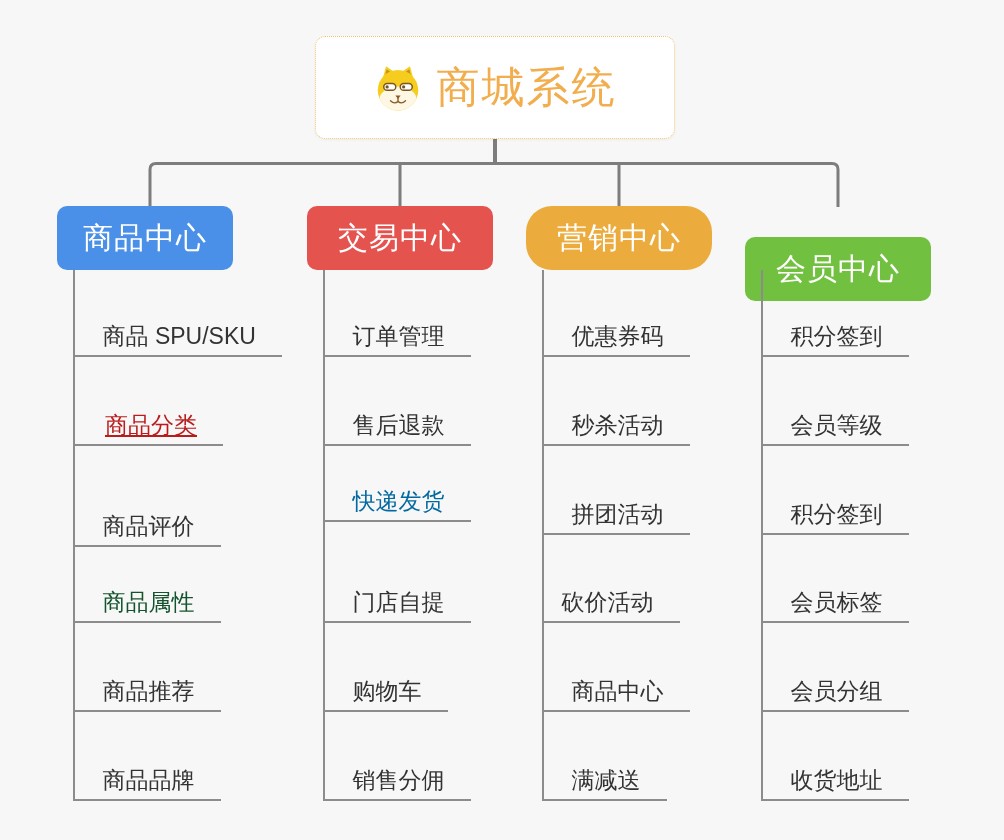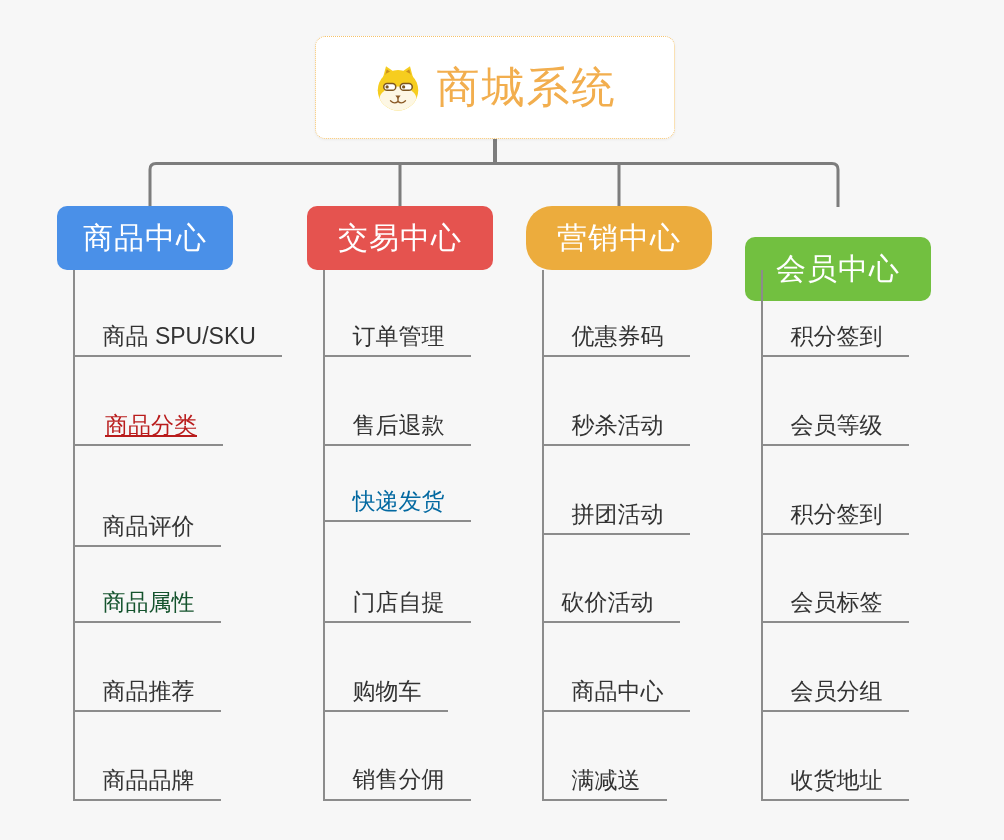--- a/index.html
+++ b/index.html
@@ -72,21 +72,21 @@
       <div class="leaf" style="left: 72.5px; top: 765px; color: rgb(51, 51, 51); border-bottom-color: rgb(140, 140, 140);">商品品牌</div>
       <div class="branch-header" style="left: 307px; top: 206px; width: 186px; height: 64px; background: rgb(229, 83, 79);">
         <span class="branch-label" style="color: rgb(255, 255, 255);">交易中心</span>
       </div>
       <div class="spine" style="left: 322.5px; top: 270px; height: 531px; background: rgb(140, 140, 140);"></div>
       <div class="leaf" style="left: 322.5px; top: 321px; color: rgb(51, 51, 51); border-bottom-color: rgb(140, 140, 140);">订单管理</div>
       <div class="leaf" style="left: 322.5px; top: 410px; color: rgb(51, 51, 51); border-bottom-color: rgb(140, 140, 140); text-align: right;">售后退款</div>
       <div class="leaf" style="left: 322.5px; top: 486px; color: #0369a1; border-bottom-color: rgb(140, 140, 140);">快递发货</div>
       <div class="leaf" style="left: 322.5px; top: 587px; color: rgb(51, 51, 51); border-bottom-color: rgb(140, 140, 140);">门店自提</div>
       <div class="leaf" style="left: 322.5px; top: 676px; color: rgb(51, 51, 51); border-bottom-color: rgb(140, 140, 140);">购物车</div>
-      <div class="leaf" style="left: 322.5px; top: 765px; color: rgb(51, 51, 51); border-bottom-color: rgb(140, 140, 140); font-family: Liberation Serif, serif;">销售分佣</div>
+      <div class="leaf" style="left: 322.5px; top: 765px; color: rgb(51, 51, 51); border-bottom-color: rgb(140, 140, 140);">销售分佣</div>
       <div class="branch-header" style="left: 526px; top: 206px; width: 186px; height: 64px; background: rgb(236, 172, 61); border-radius: 26px;">
         <span class="branch-label" style="color: rgb(255, 255, 255);">营销中心</span>
       </div>
       <div class="spine" style="left: 541.5px; top: 270px; height: 531px; background: rgb(140, 140, 140);"></div>
       <div class="leaf" style="left: 541.5px; top: 321px; color: rgb(51, 51, 51); border-bottom-color: rgb(140, 140, 140);">优惠券码</div>
       <div class="leaf" style="left: 541.5px; top: 410px; color: rgb(51, 51, 51); border-bottom-color: rgb(140, 140, 140);">秒杀活动</div>
       <div class="leaf" style="left: 541.5px; top: 499px; color: rgb(51, 51, 51); border-bottom-color: rgb(140, 140, 140);">拼团活动</div>
       <div class="leaf" style="left: 541.5px; top: 587px; color: rgb(51, 51, 51); border-bottom-color: rgb(140, 140, 140); padding-left: 20px;">砍价活动</div>
       <div class="leaf" style="left: 541.5px; top: 676px; color: rgb(51, 51, 51); border-bottom-color: rgb(140, 140, 140);">商品中心</div>
       <div class="leaf" style="left: 541.5px; top: 765px; color: rgb(51, 51, 51); border-bottom-color: rgb(140, 140, 140);">满减送</div>

